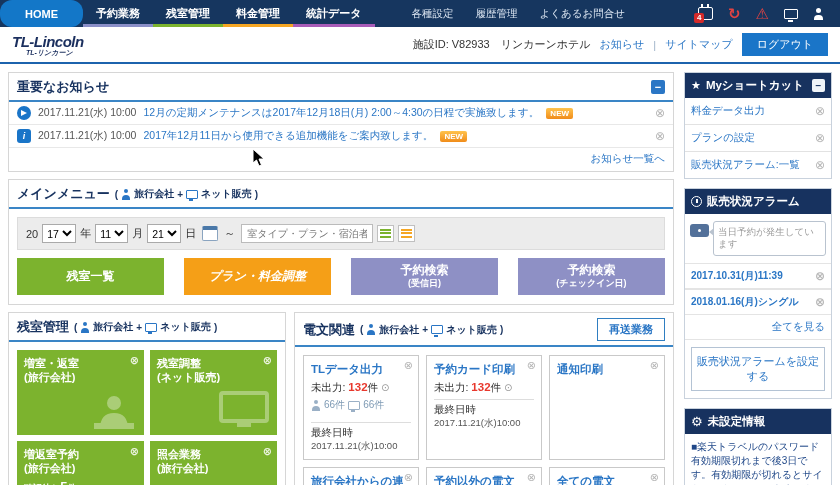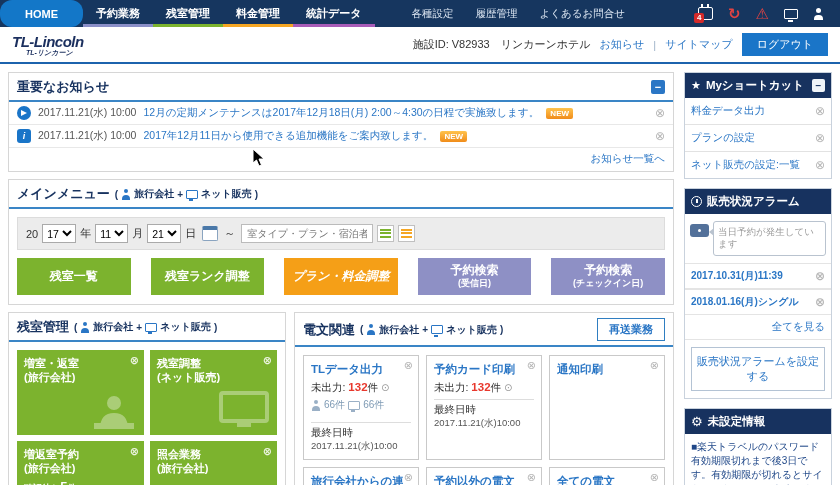--- a/index.html
+++ b/index.html
@@ -244,23 +244,20 @@
               <span class="list-glyph lg-green"></span>
             </span>
           <span class="list-btn">
               <span class="list-glyph lg-orange"></span>
             </span>
         </div>
         <div class="mm-btns">
           <div class="btn-main bg-green">
               <span>残室一覧</span>
             </div>
-          <div class="btn-main bg-green">
-              <span>残室ランク調整</span>
-            </div>
           <div class="btn-main bg-orange">
               <span>プラン・料金調整</span>
             </div>
           <div class="btn-main bg-purple">
             <span>予約検索</span>
             <span class="btn-sub">(受信日)</span>
           </div>
           <div class="btn-main bg-purple">
             <span>予約検索</span>
             <span class="btn-sub">(チェックイン日)</span>
@@ -402,21 +399,21 @@
         </div>
         <div class="sc-item">
           <span class="link">料金データ出力</span>
           <span class="close-x">⊗</span>
         </div>
         <div class="sc-item">
           <span class="link">プランの設定</span>
           <span class="close-x">⊗</span>
         </div>
         <div class="sc-item" style="border-bottom:none">
-          <span class="link">ネット販売の設定:一覧</span>
+          <span class="link">販売状況アラーム:一覧</span>
           <span class="close-x">⊗</span>
         </div>
       </div>
 
       <div class="side-panel">
         <div class="side-header">
           <span class="ic-clock"></span>
           <span>販売状況アラーム</span>
         </div>
         <div class="alarm-item">

